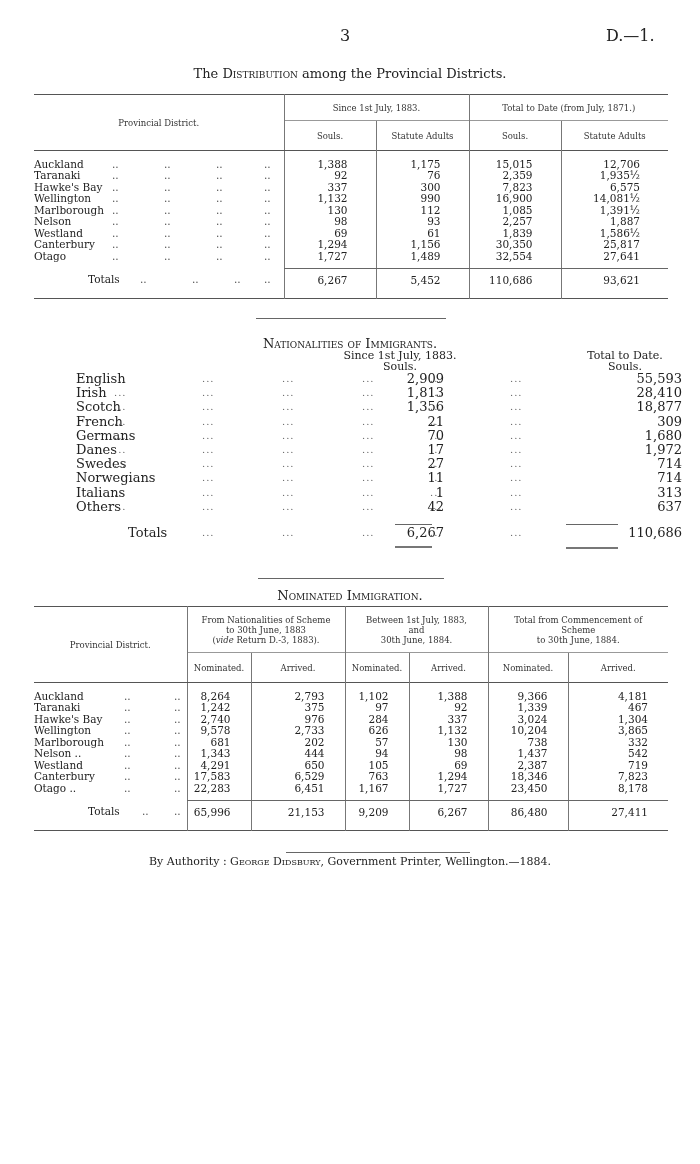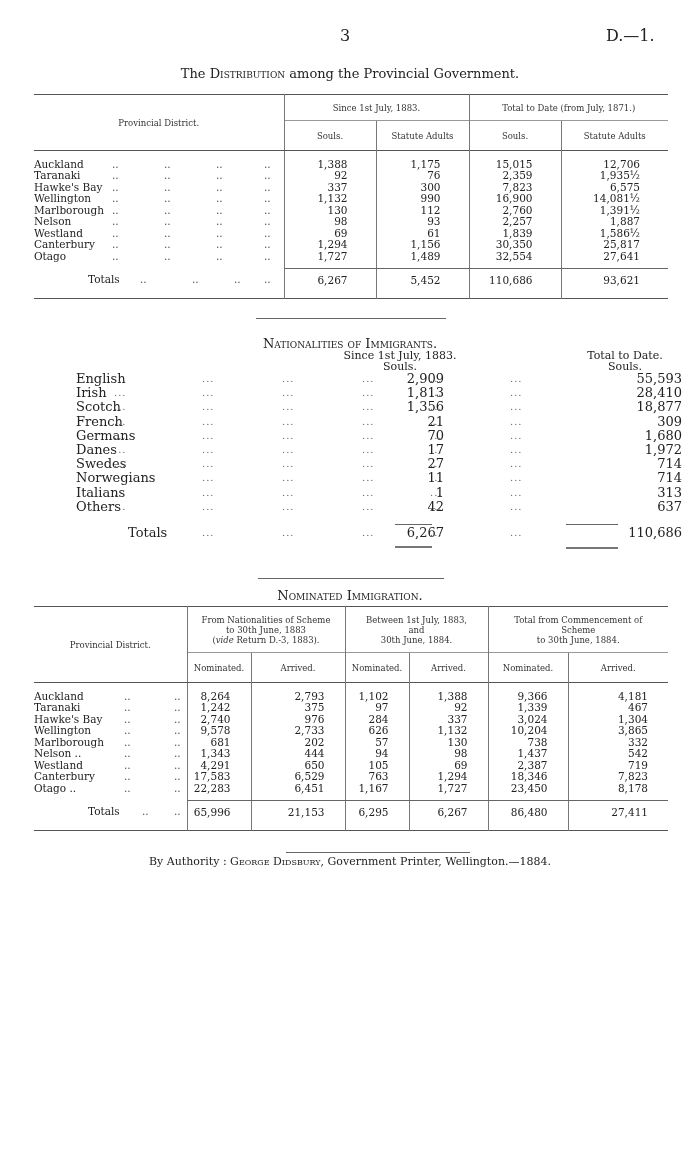--- a/index.html
+++ b/index.html
@@ -44,21 +44,21 @@
 
     .footer { left: 0; width: 700px; top: 855px; text-align: center; font-size: 11px; }
   </style>
 </head>
 <body>
 
 <div class="abs page-num">3</div>
 <div class="abs doc-ref">D.—1.</div>
 
 <div class="abs title" style="top:66px;">
-  <span>The </span><span class="sc">Distribution</span><span> among the Provincial Government.</span>
+  <span>The </span><span class="sc">Distribution</span><span> among the Provincial Districts.</span>
 </div>
 
 <table class="t1">
   <colgroup>
     <col style="width:250px">
       <col style="width:92px">
       <col style="width:93px">
       <col style="width:92px">
       <col style="width:107px">
   </colgroup>
@@ -108,21 +108,21 @@
         <td style="position: relative;"><span>Wellington</span><span style="position: absolute; left: 78px; color: rgb(85, 85, 85);">..</span><span style="position: absolute; left: 130px; color: rgb(85, 85, 85);">..</span><span style="position: absolute; left: 182px; color: rgb(85, 85, 85);">..</span><span style="position: absolute; left: 230px; color: rgb(85, 85, 85);">..</span></td>
         <td class="num vline">1,132</td>
         <td class="num vline">990</td>
         <td class="num vline">16,900</td>
         <td class="num vline">14,081½</td>
       </tr>
       <tr>
         <td style="position: relative;"><span>Marlborough</span><span style="position: absolute; left: 78px; color: rgb(85, 85, 85);">..</span><span style="position: absolute; left: 130px; color: rgb(85, 85, 85);">..</span><span style="position: absolute; left: 182px; color: rgb(85, 85, 85);">..</span><span style="position: absolute; left: 230px; color: rgb(85, 85, 85);">..</span></td>
         <td class="num vline">130</td>
         <td class="num vline">112</td>
-        <td class="num vline">2,760</td>
+        <td class="num vline">1,085</td>
         <td class="num vline">1,391½</td>
       </tr>
       <tr>
         <td style="position: relative;"><span>Nelson</span><span style="position: absolute; left: 78px; color: rgb(85, 85, 85);">..</span><span style="position: absolute; left: 130px; color: rgb(85, 85, 85);">..</span><span style="position: absolute; left: 182px; color: rgb(85, 85, 85);">..</span><span style="position: absolute; left: 230px; color: rgb(85, 85, 85);">..</span></td>
         <td class="num vline">98</td>
         <td class="num vline">93</td>
         <td class="num vline">2,257</td>
         <td class="num vline">1,887</td>
       </tr>
       <tr>
@@ -462,21 +462,21 @@
         <td class="vline" style="border-bottom: 1px solid rgb(102, 102, 102);"></td>
       </tr>
       <tr style="height: 24px;">
         <td style="position: relative;">
           <span style="position: absolute; left: 54px; top: 6px;">Totals</span>
           <span style="position: absolute; left: 108px; top: 6px; color: rgb(85, 85, 85);">..</span>
           <span style="position: absolute; left: 140px; top: 6px; color: rgb(85, 85, 85);">..</span>
         </td>
         <td class="num vline">65,996</td>
         <td class="num vline">21,153</td>
-        <td class="num vline">6,295</td>
+        <td class="num vline">9,209</td>
         <td class="num vline">6,267</td>
         <td class="num vline">86,480</td>
         <td class="num vline">27,411</td>
       </tr>
       <tr style="height: 6px; border-bottom: 1px solid rgb(85, 85, 85);">
         <td></td>
         <td class="vline"></td>
         <td class="vline"></td>
         <td class="vline"></td>
         <td class="vline"></td>

